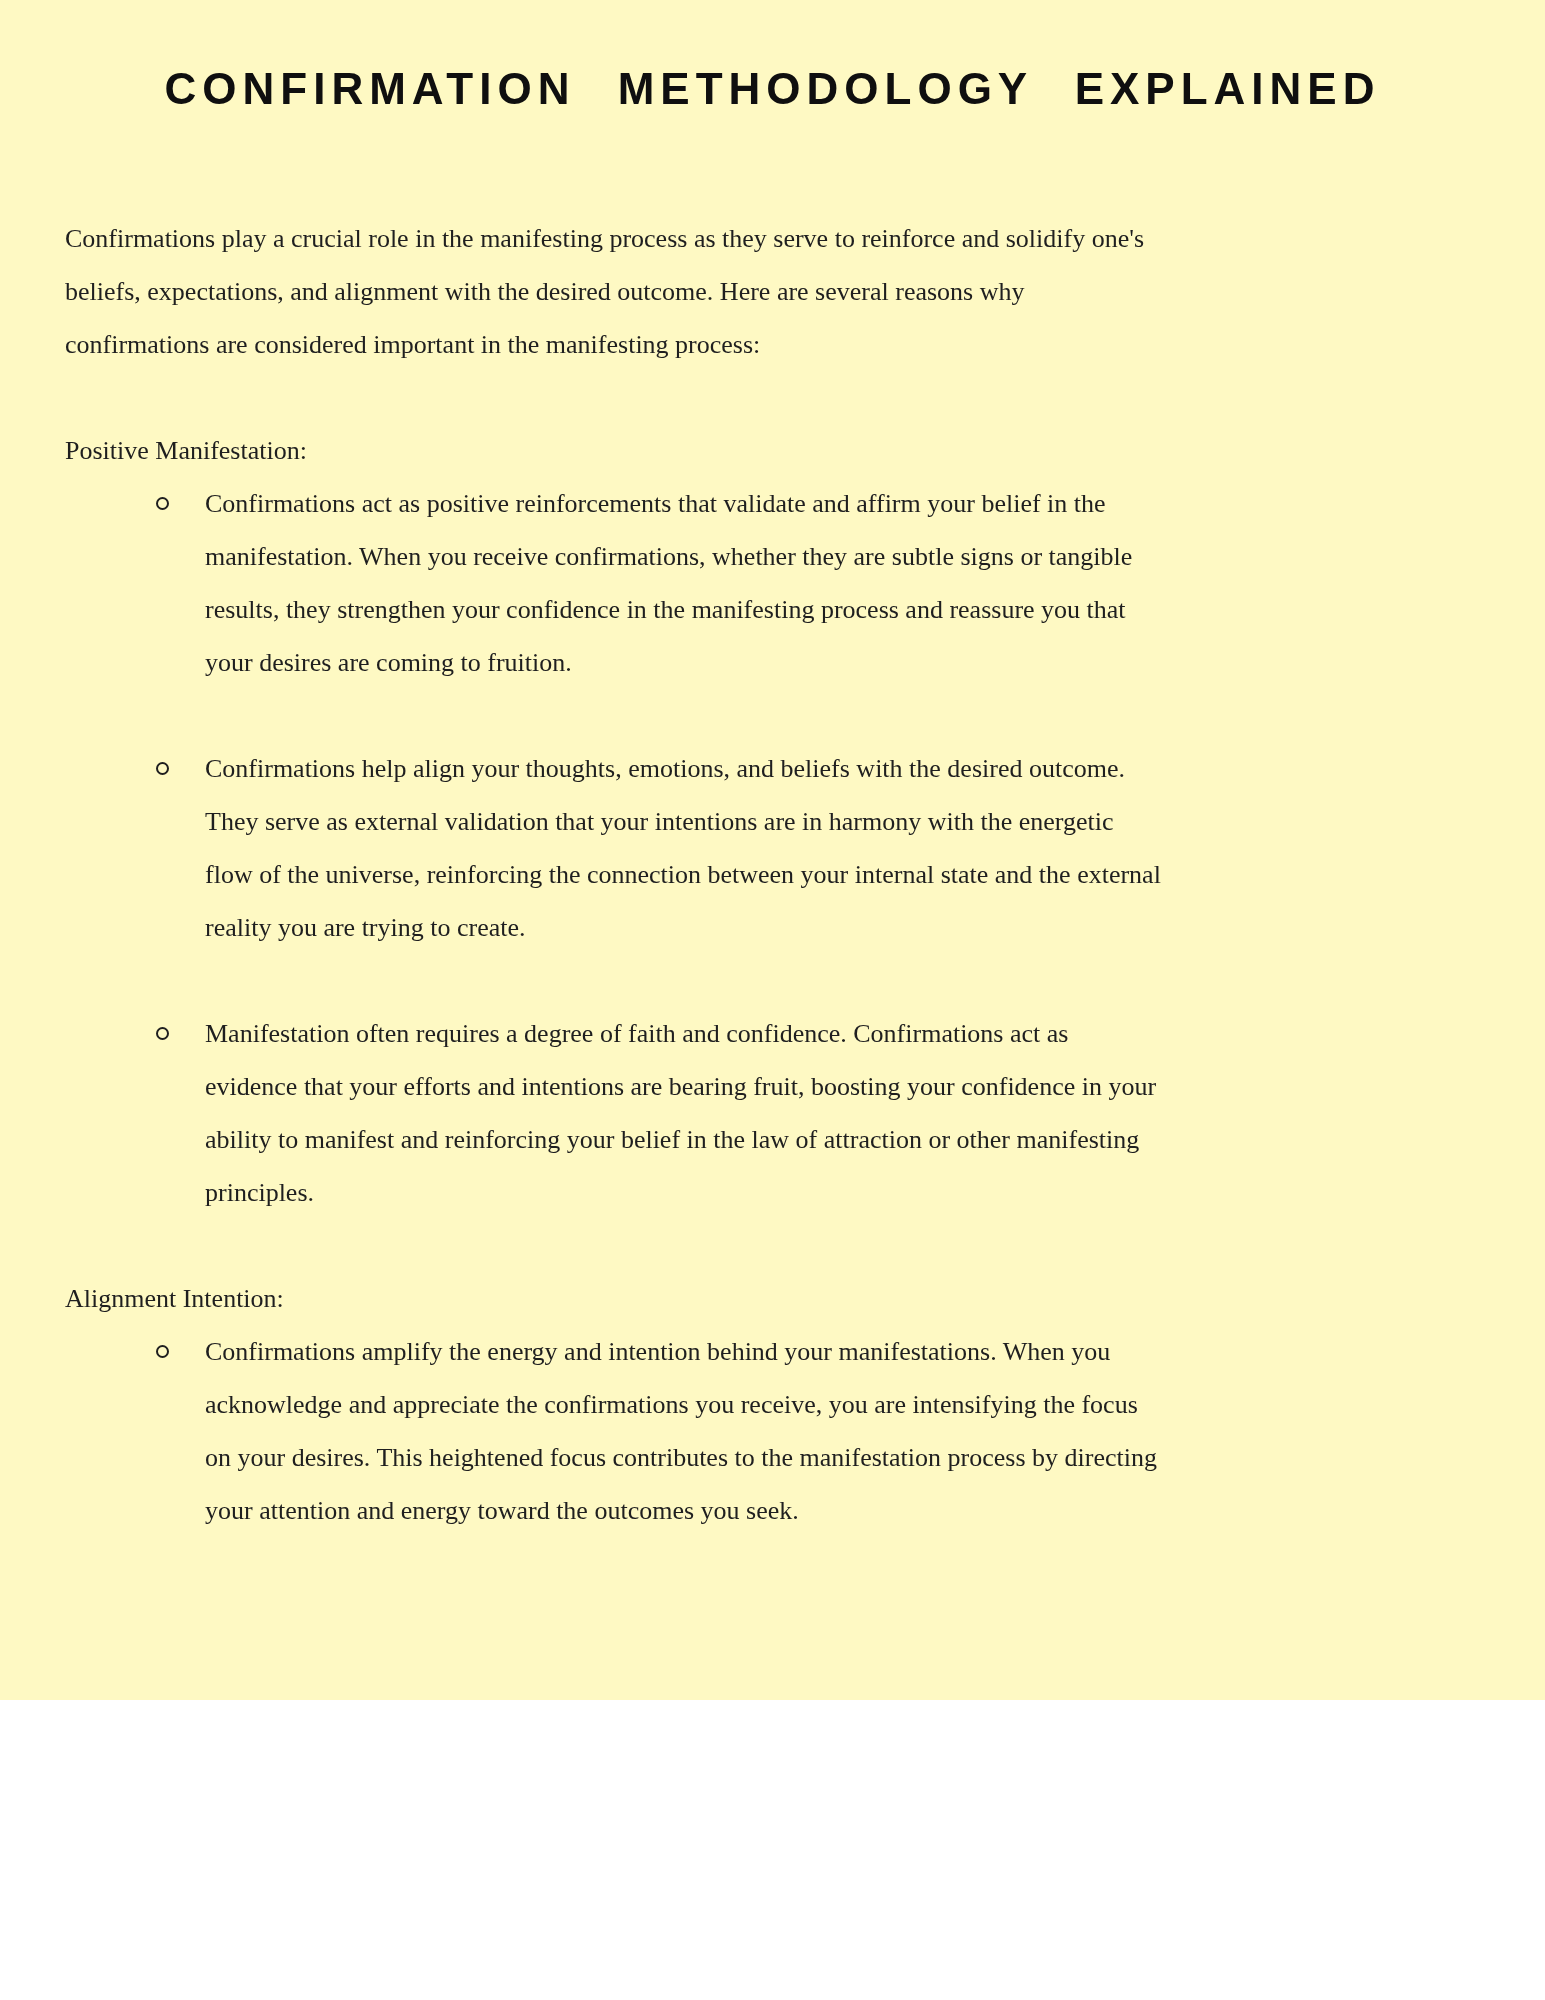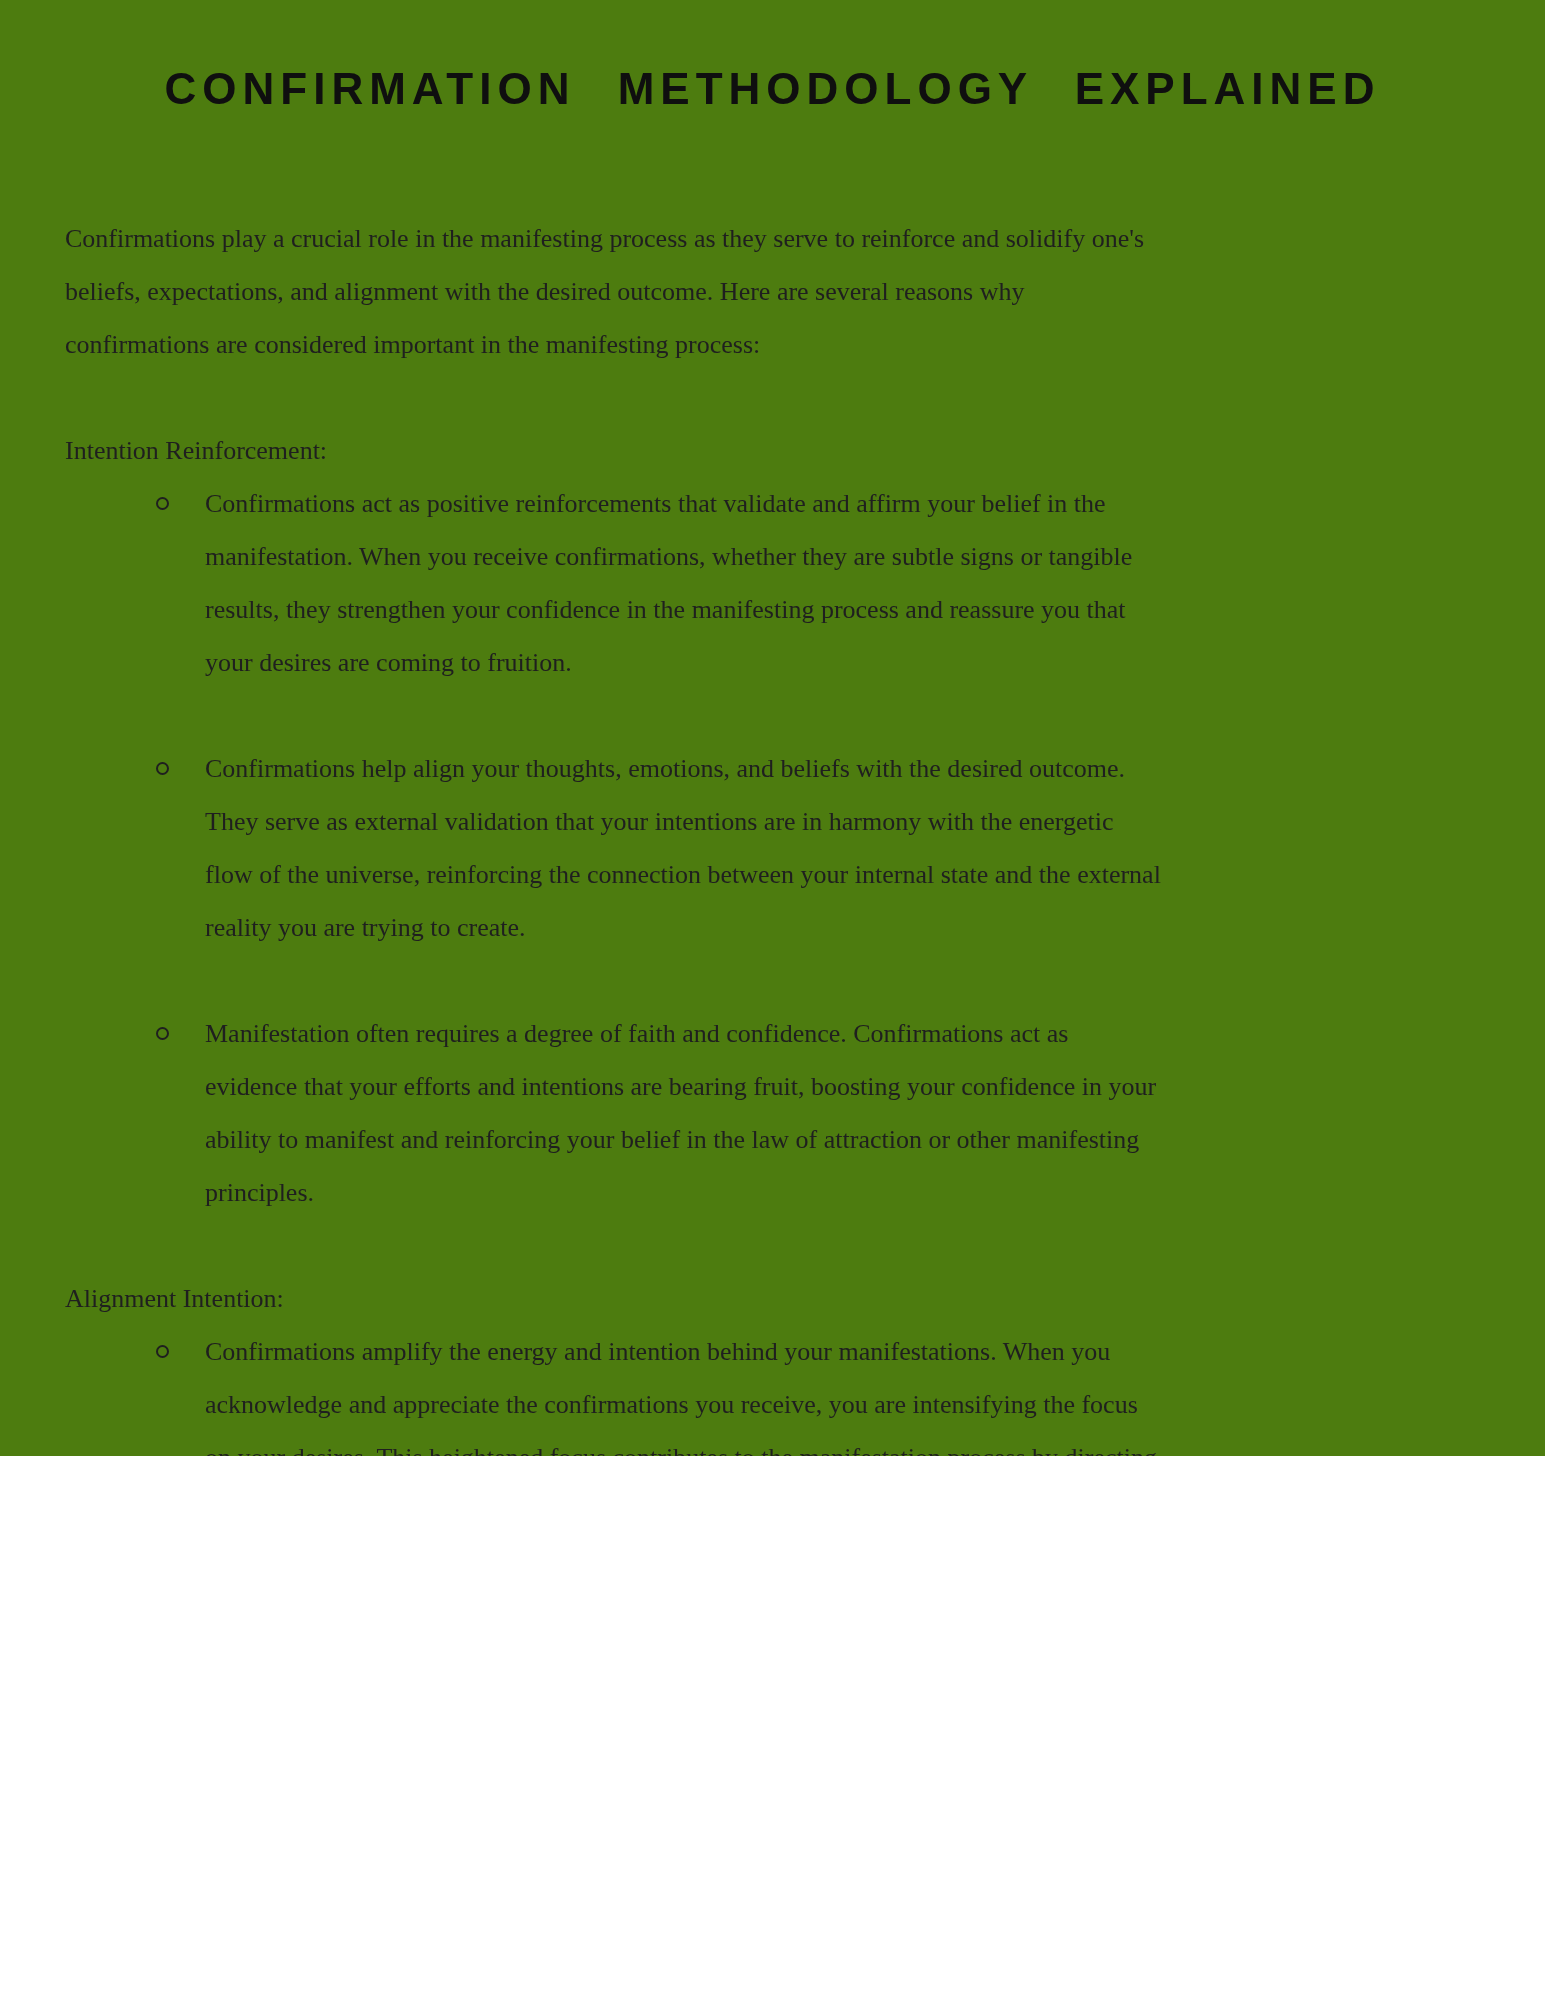--- a/index.html
+++ b/index.html
@@ -3,22 +3,22 @@
 <meta charset="utf-8">
 <style>
   html, body {
     margin: 0;
     padding: 0;
     background: #ffffff;
   }
   .page {
     position: relative;
     width: 1545px;
-    height: 1456px;
-    background: #4d7c0f;
+    height: 1700px;
+    background: #fef9c3;
     font-family: "Liberation Serif", serif;
     color: #1f1f1f;
     overflow: hidden;
   }
   .title {
     position: absolute;
     top: 64px;
     left: 0;
     width: 100%;
     margin: 0;
@@ -82,21 +82,21 @@
 
 <div class="page">
 
   <h1 class="title">CONFIRMATION METHODOLOGY EXPLAINED</h1>
 
   <div class="content">
 
     <p class="intro">Confirmations play a crucial role in the manifesting process as they serve to reinforce and solidify one's beliefs, expectations, and alignment with the desired outcome. Here are several reasons why confirmations are considered important in the manifesting process:</p>
 
     <section class="topic">
-      <h2 class="heading">Intention Reinforcement:</h2>
+      <h2 class="heading">Positive Manifestation:</h2>
       <ul class="bullets">
         <li class="bullet-item">
           <span class="bullet-marker"></span>
           <span class="bullet-text">Confirmations act as positive reinforcements that validate and affirm your belief in the manifestation. When you receive confirmations, whether they are subtle signs or tangible results, they strengthen your confidence in the manifesting process and reassure you that your desires are coming to fruition.</span>
         </li>
       </ul>
     </section>
 
     <section class="topic">
       <ul class="bullets">

